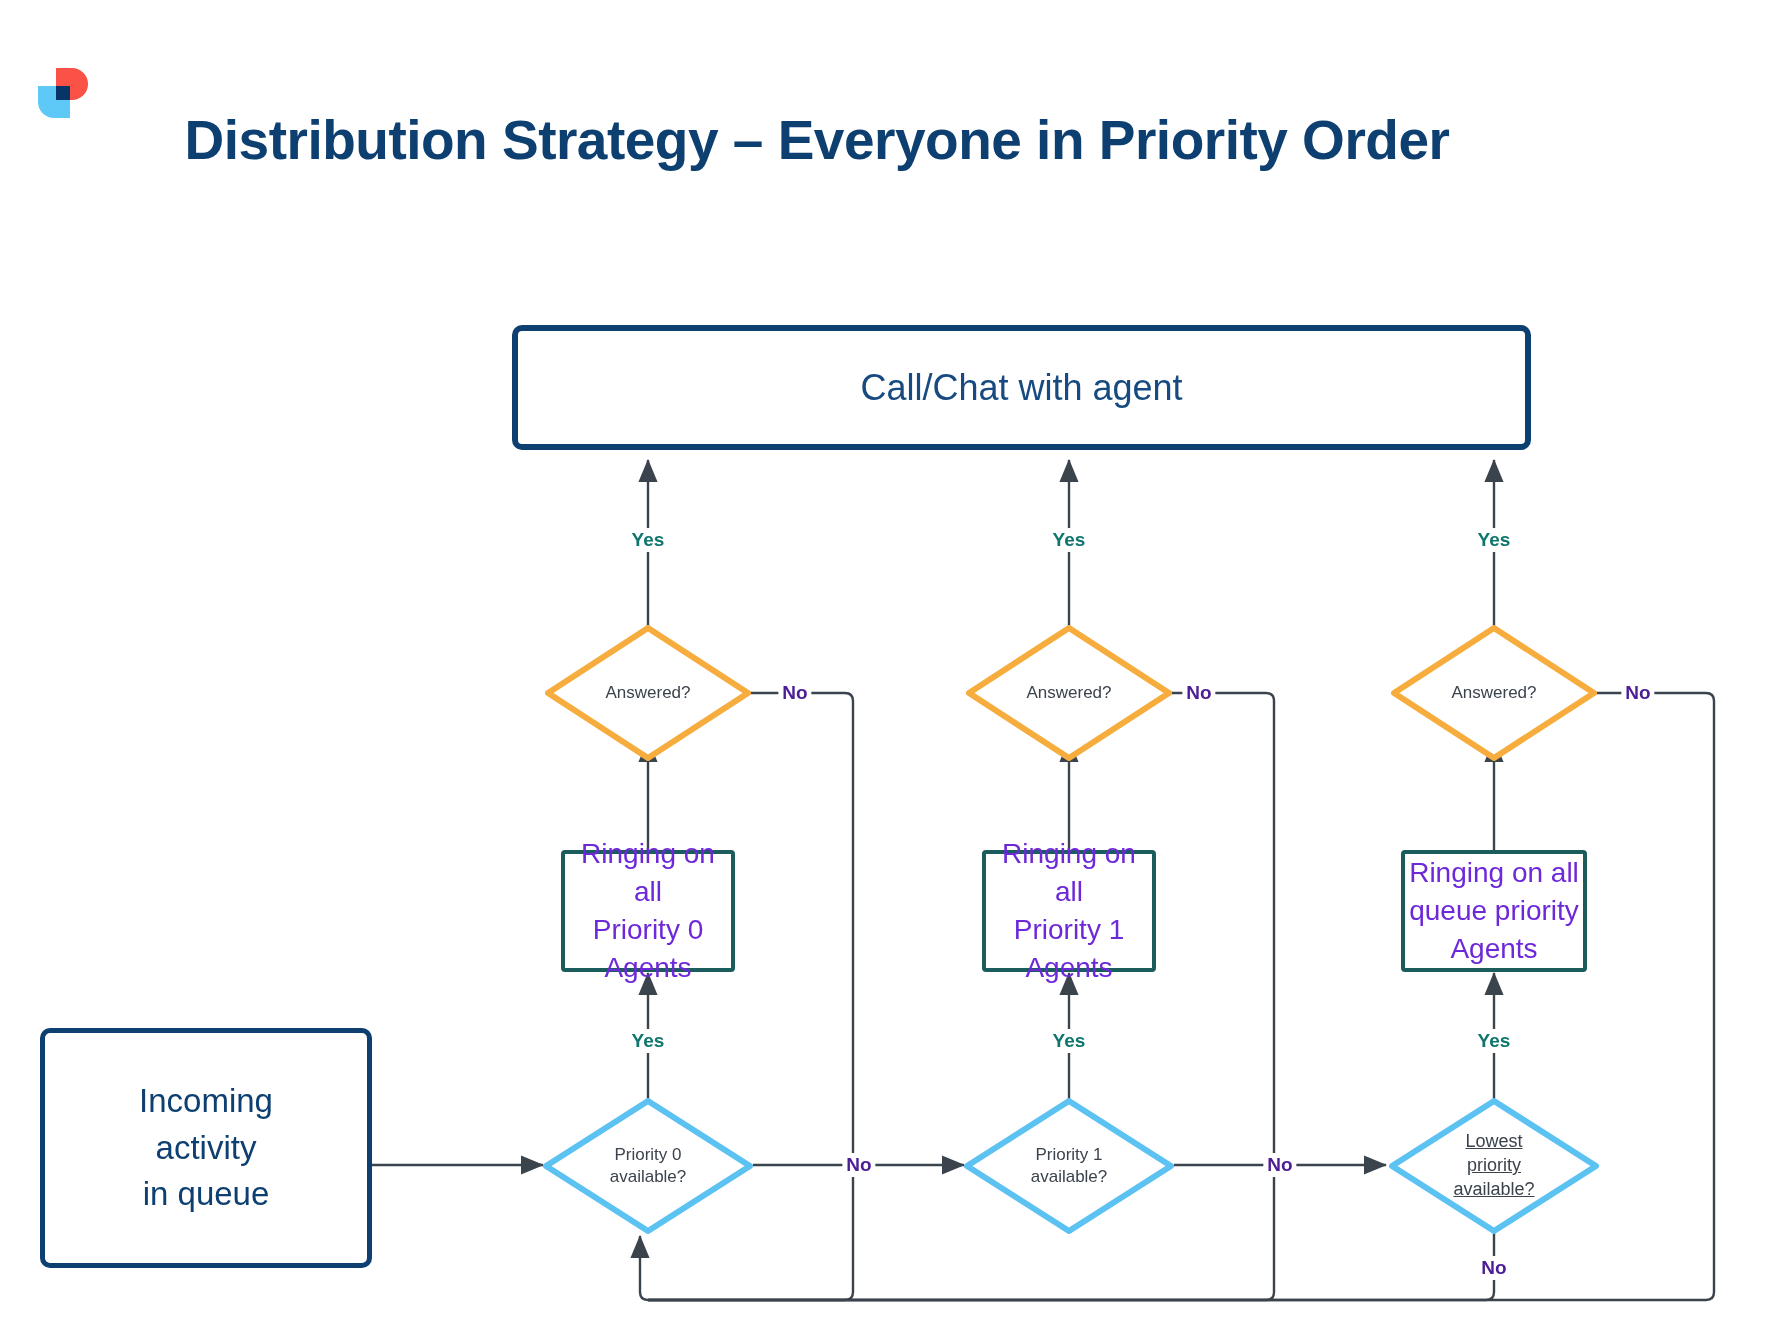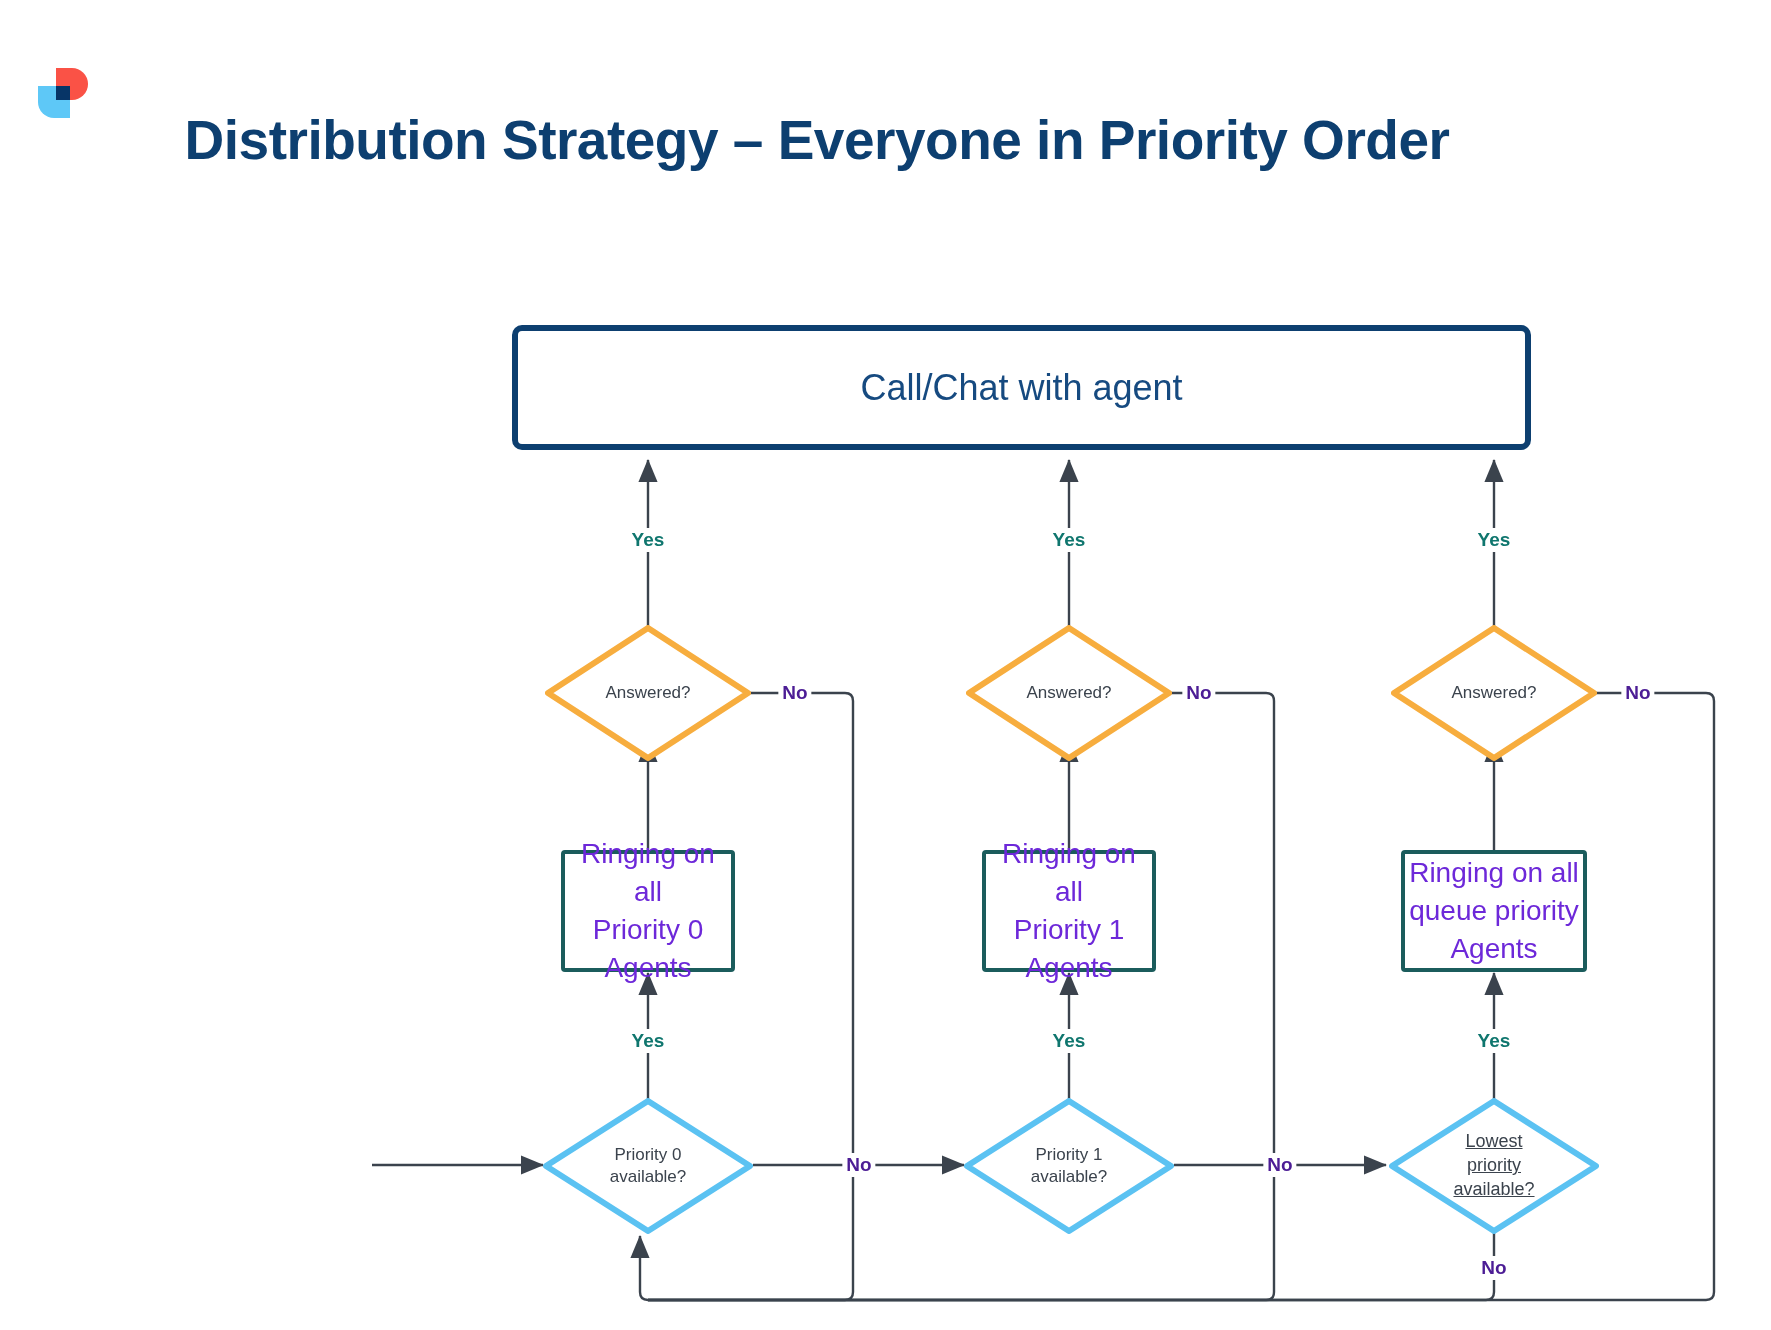--- a/index.html
+++ b/index.html
@@ -91,20 +91,25 @@
       <path d="M1494,1232 L1494,1292 Q1494,1300 1486,1300 L648,1300"></path>
 
       <path d="M648,1300 Q640,1300 640,1292 L640,1236" marker-end="url(#ah)"></path>
     </g>
   </svg>
 
   <div class="node bigbox" style="left:512px;top:325px;width:1019px;height:125px;">
     <span>Call/Chat with agent</span>
   </div>
 
+  <div class="node startbox" style="left:40px;top:1028px;width:332px;height:240px;flex-direction:column;">
+    <span>Incoming</span>
+    <span>activity</span>
+    <span>in queue</span>
+  </div>
 
   <div class="diamond" style="left:545px;top:625px;width:206px;height:136px;">
     <svg width="206" height="136">
         <polygon points="103,3 203,68 103,133 3,68" fill="#ffffff" stroke="#f7ad3e" stroke-width="6" stroke-linejoin="round"></polygon>
       </svg>
     <div class="dlabel">Answered?</div>
   </div>
 
   <div class="node greenbox" style="left:561px;top:850px;width:174px;height:122px;flex-direction:column;">
     <span>Ringing on all</span>

